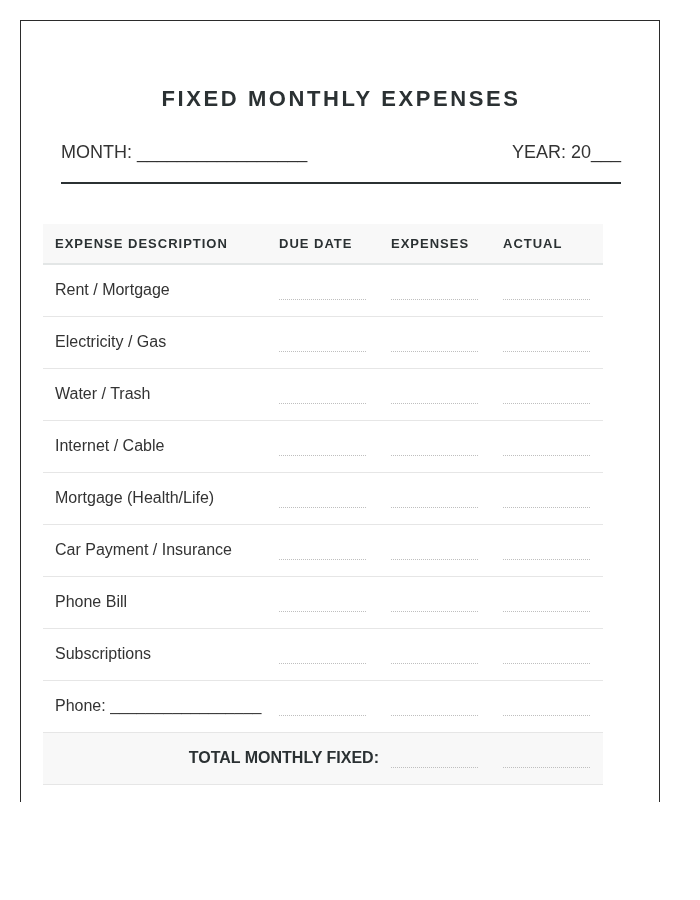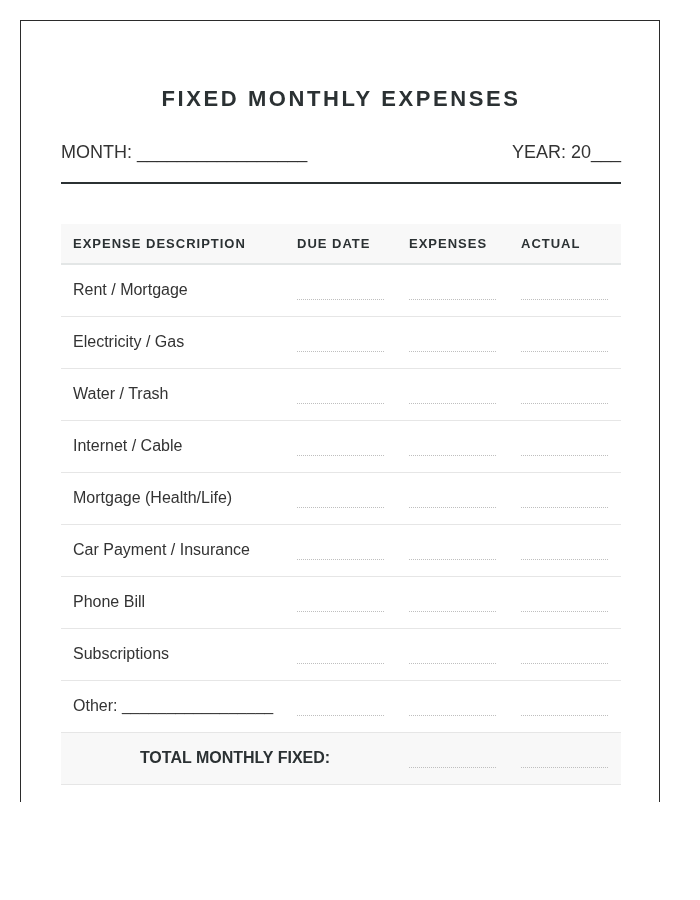--- a/index.html
+++ b/index.html
@@ -7,28 +7,28 @@
          font-family:"Liberation Sans", sans-serif; color:#2b2f31; }
   .frame { position:absolute; left:20px; top:20px; width:640px; height:782px;
            border-left:1px solid #2b2b2b; border-right:1px solid #2b2b2b;
            border-top:1px solid #2b2b2b; box-sizing:border-box; }
   .title { position:absolute; left:20px; width:642px; top:86px; text-align:center;
            font-size:22px; font-weight:bold; letter-spacing:2.6px; color:#2b3133; }
   .meta { position:absolute; top:142px; font-size:18px; color:#333; }
   .meta.month { left:61px; }
   .meta.year { right:79px; }
   .rule { position:absolute; left:61px; width:560px; top:182px; height:2px; background:#2b3133; }
-  table { position:absolute; left:61px; top:224px; width:560px; border-collapse:collapse; }
+  table { position:absolute; left:43px; top:224px; width:560px; border-collapse:collapse; }
   th { height:40px; background:#f8f8f8; text-align:left; font-size:13px; font-weight:bold;
        letter-spacing:1px; color:#2b3133; padding:0 0 0 12px; border-bottom:2px solid #e3e6e6; box-sizing:border-box; }
   td { height:52px; border-bottom:1px solid #e6e6e6; padding:0 0 0 12px; font-size:16px; color:#333; box-sizing:border-box; vertical-align:middle;margin-top:43px; }
   col.c1 { width:224px; } col.c2 { width:112px; } col.c3 { width:112px; } col.c4 { width:112px; }
   .blank { display:block; width:87px; height:0; border-bottom:1px dotted #bfbfbf; margin-top:18px; }
   .total-row td { background:#f8f8f8; }
-  .total-label { text-align:center; font-weight:bold; font-size:16px; padding-right:0; color:#2b3133; }
+  .total-label { text-align:right; font-weight:bold; font-size:16px; padding-right:0; color:#2b3133; }
 </style>
 </head>
 <body>
 
 <div class="frame"></div>
 
 <div class="title">FIXED MONTHLY EXPENSES</div>
 <div class="meta month">MONTH: _________________</div>
 <div class="meta year">YEAR: 20___</div>
 <div class="rule"></div>
@@ -139,21 +139,21 @@
           <span class="blank"></span>
         </td>
       <td>
           <span class="blank"></span>
         </td>
       <td>
           <span class="blank"></span>
         </td>
     </tr>
     <tr>
-      <td>Other: _________________</td>
+      <td>Phone: _________________</td>
       <td>
           <span class="blank"></span>
         </td>
       <td>
           <span class="blank"></span>
         </td>
       <td>
           <span class="blank"></span>
         </td>
     </tr>

